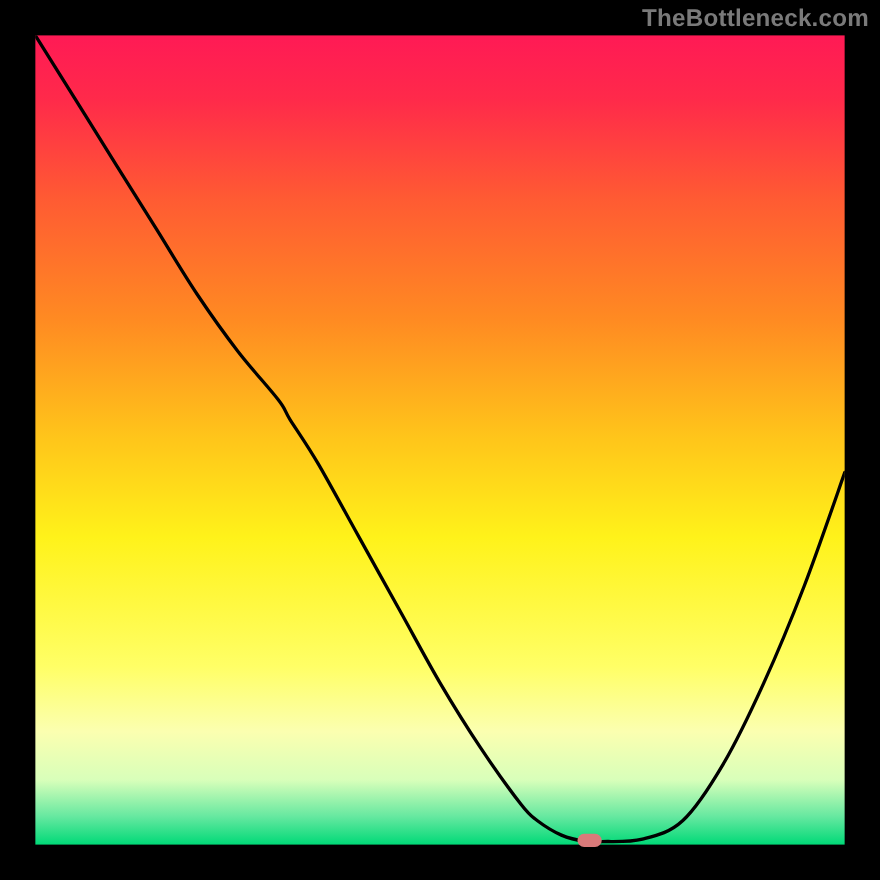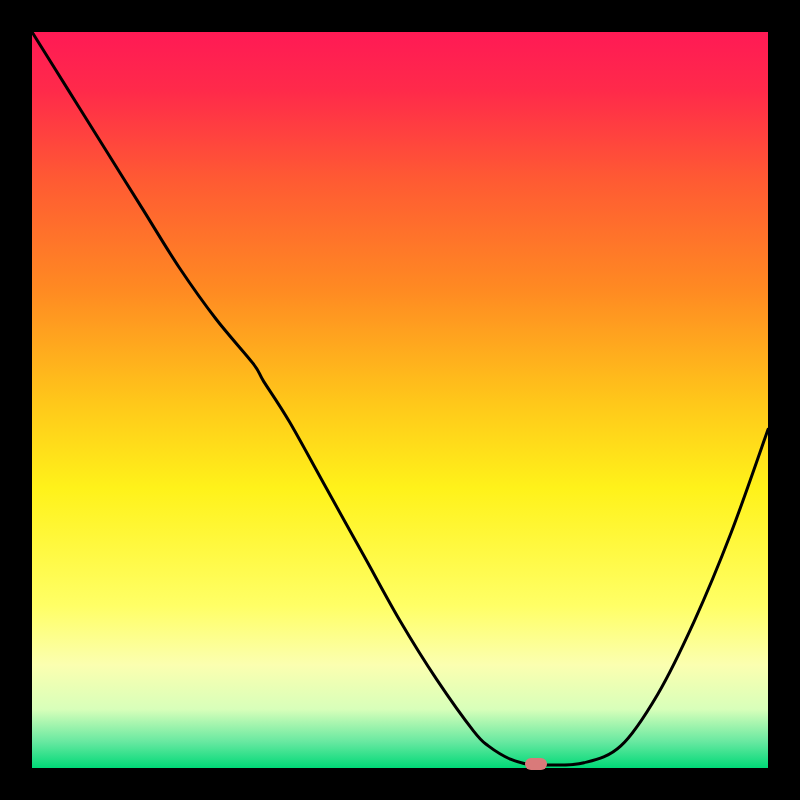--- a/index.html
+++ b/index.html
@@ -43,20 +43,21 @@
     width: 22px;
     height: 12px;
     border-radius: 6px;
     background: #d97a7a;
   }
 </style>
 </head>
 <body>
 
 <div class="outer">
+  <div class="watermark">TheBottleneck.com</div>
 
   <div class="plot-frame">
     <svg id="chart-svg" width="736" height="736" viewBox="0 0 736 736">
       <defs>
         <linearGradient id="bg-grad" x1="0" y1="0" x2="0" y2="1">
             <stop offset="0%" stop-color="#ff1a55"></stop>
             <stop offset="8%" stop-color="#ff2a4a"></stop>
             <stop offset="20%" stop-color="#ff5a33"></stop>
             <stop offset="35%" stop-color="#ff8a22"></stop>
             <stop offset="50%" stop-color="#ffc61a"></stop>

